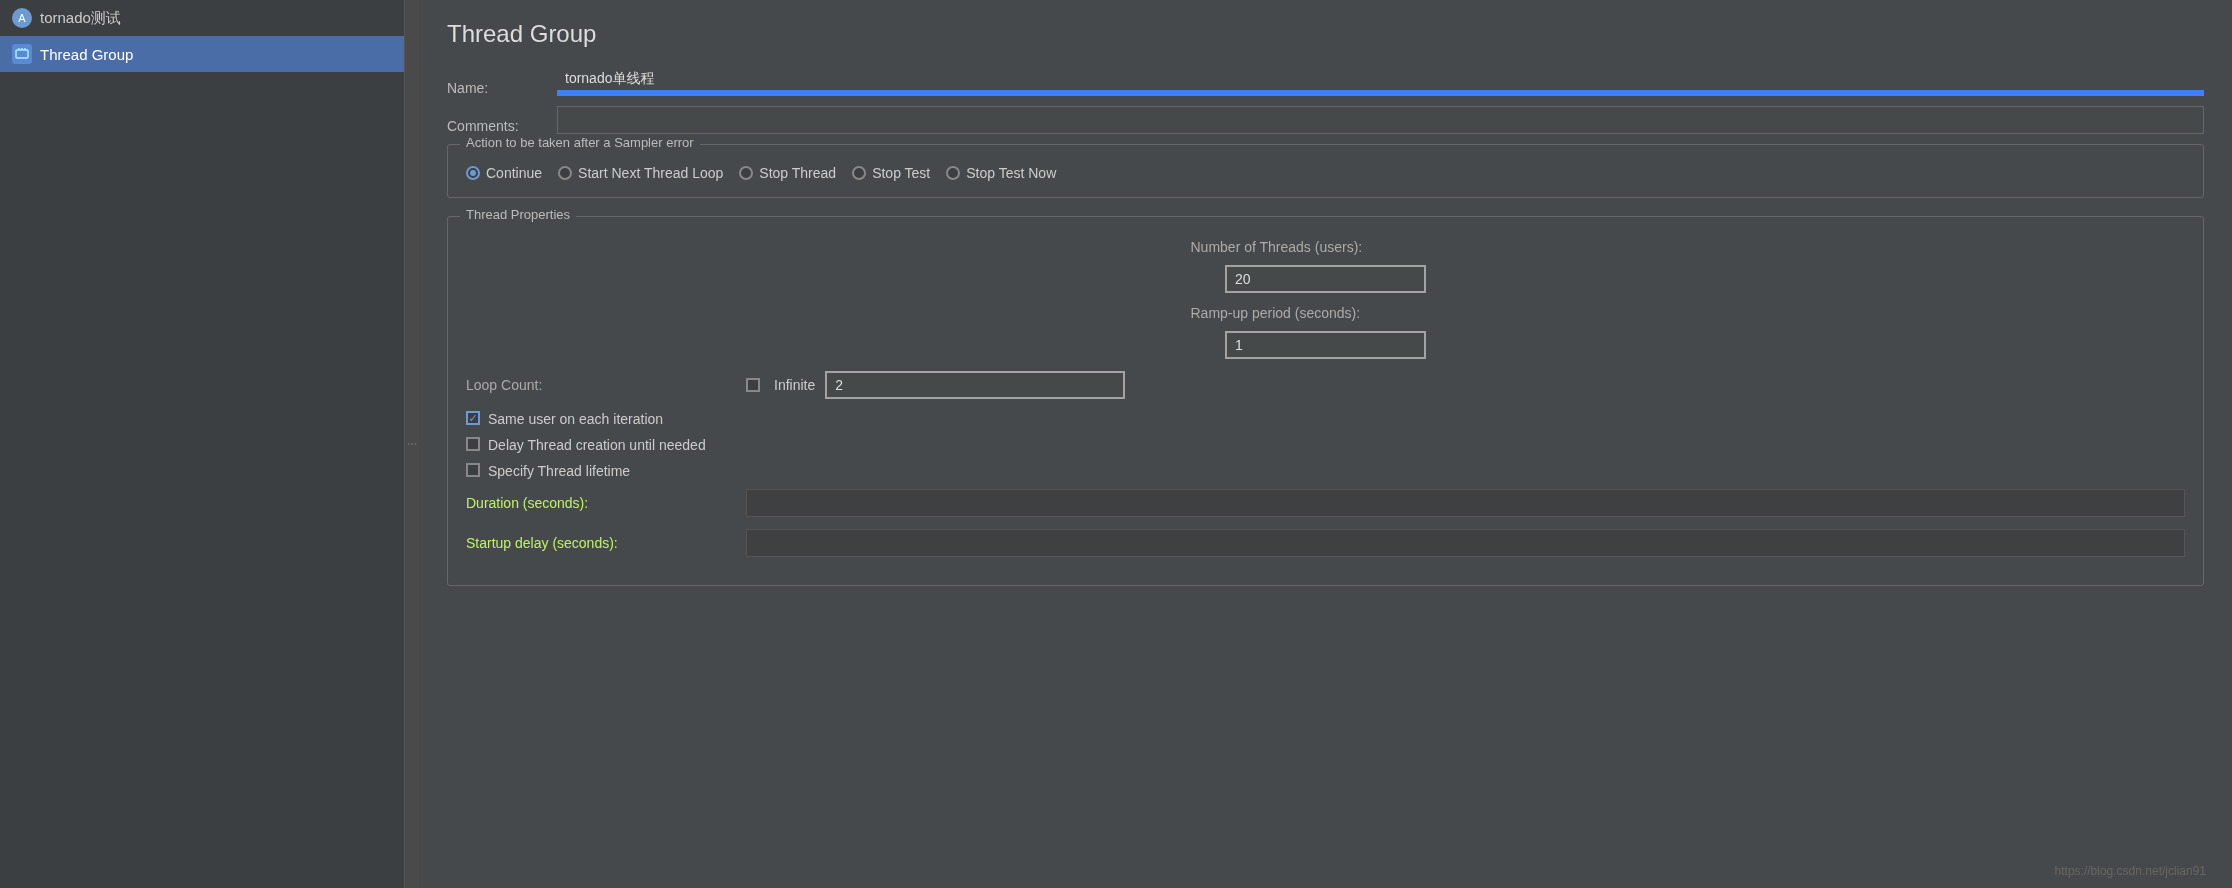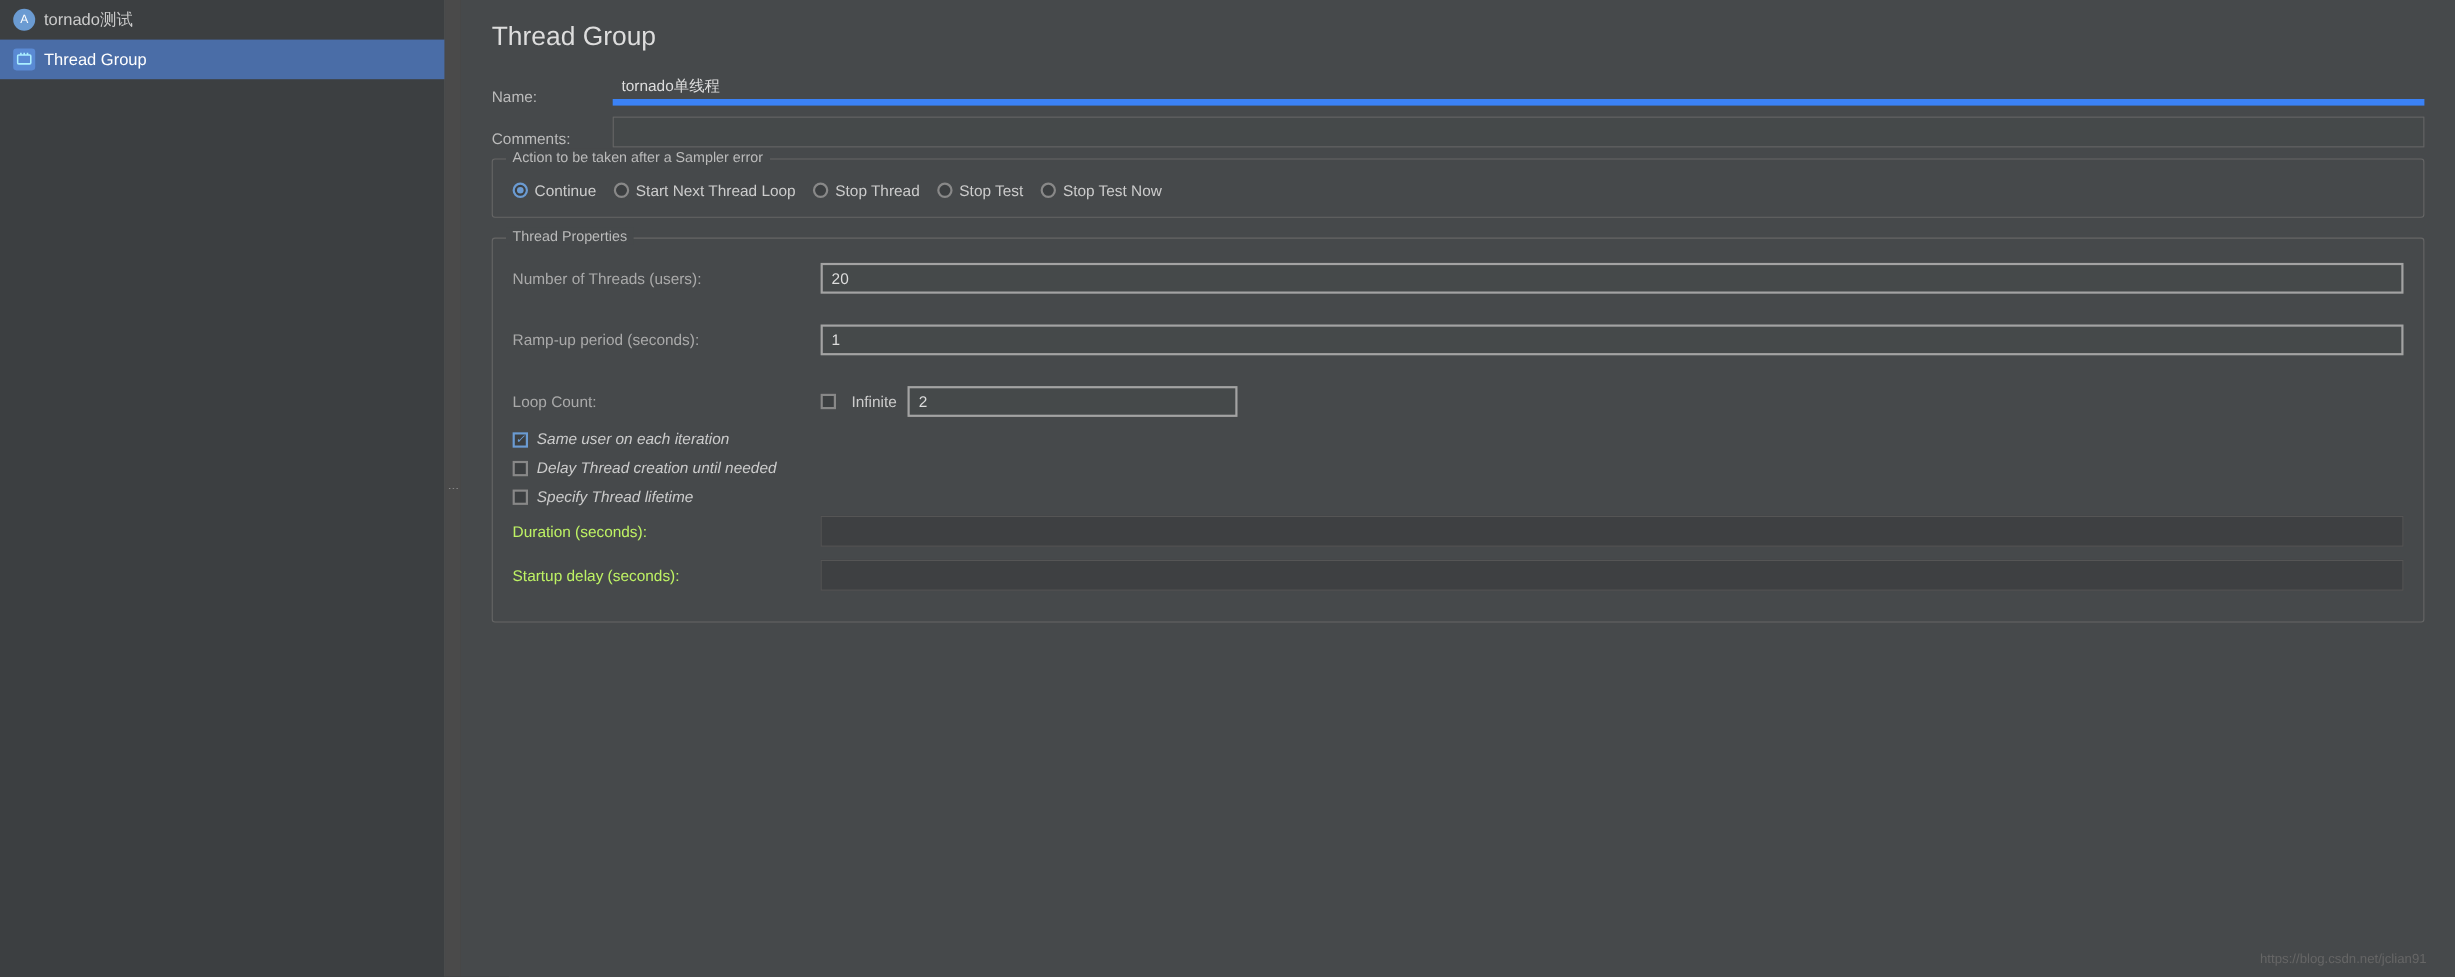--- a/index.html
+++ b/index.html
@@ -178,45 +178,45 @@
       font-size: 14px;
     }
 
     
     .thread-props-inner {
       padding: 10px 0 0 0;
     }
     .prop-row {
       display: flex;
       align-items: center;
-      margin-bottom: 28px;
+      margin-bottom: 12px;
       gap: 10px;
+      flex-direction: column;
     }
     .prop-label {
       color: #aaa;
       font-size: 14px;
       min-width: 270px;
     }
     .prop-input {
       flex: 1;
       background: #45494a;
       border: 2px solid #a3a3a3;
       color: #ddd;
       padding: 4px 8px;
       font-size: 14px;
       outline: none;
       height: 28px;
     }
     .checkbox-item {
       display: flex;
-      align-items: flex-end;
+      align-items: flex-start;
       gap: 8px;
       margin-bottom: 10px;
       cursor: pointer;
-      font-style: italic;
     }
     .checkbox-box {
       width: 14px;
       height: 14px;
       border: 2px solid #888;
       background: #3c3f41;
       display: flex;
       align-items: center;
       justify-content: center;
       flex-shrink: 0;

